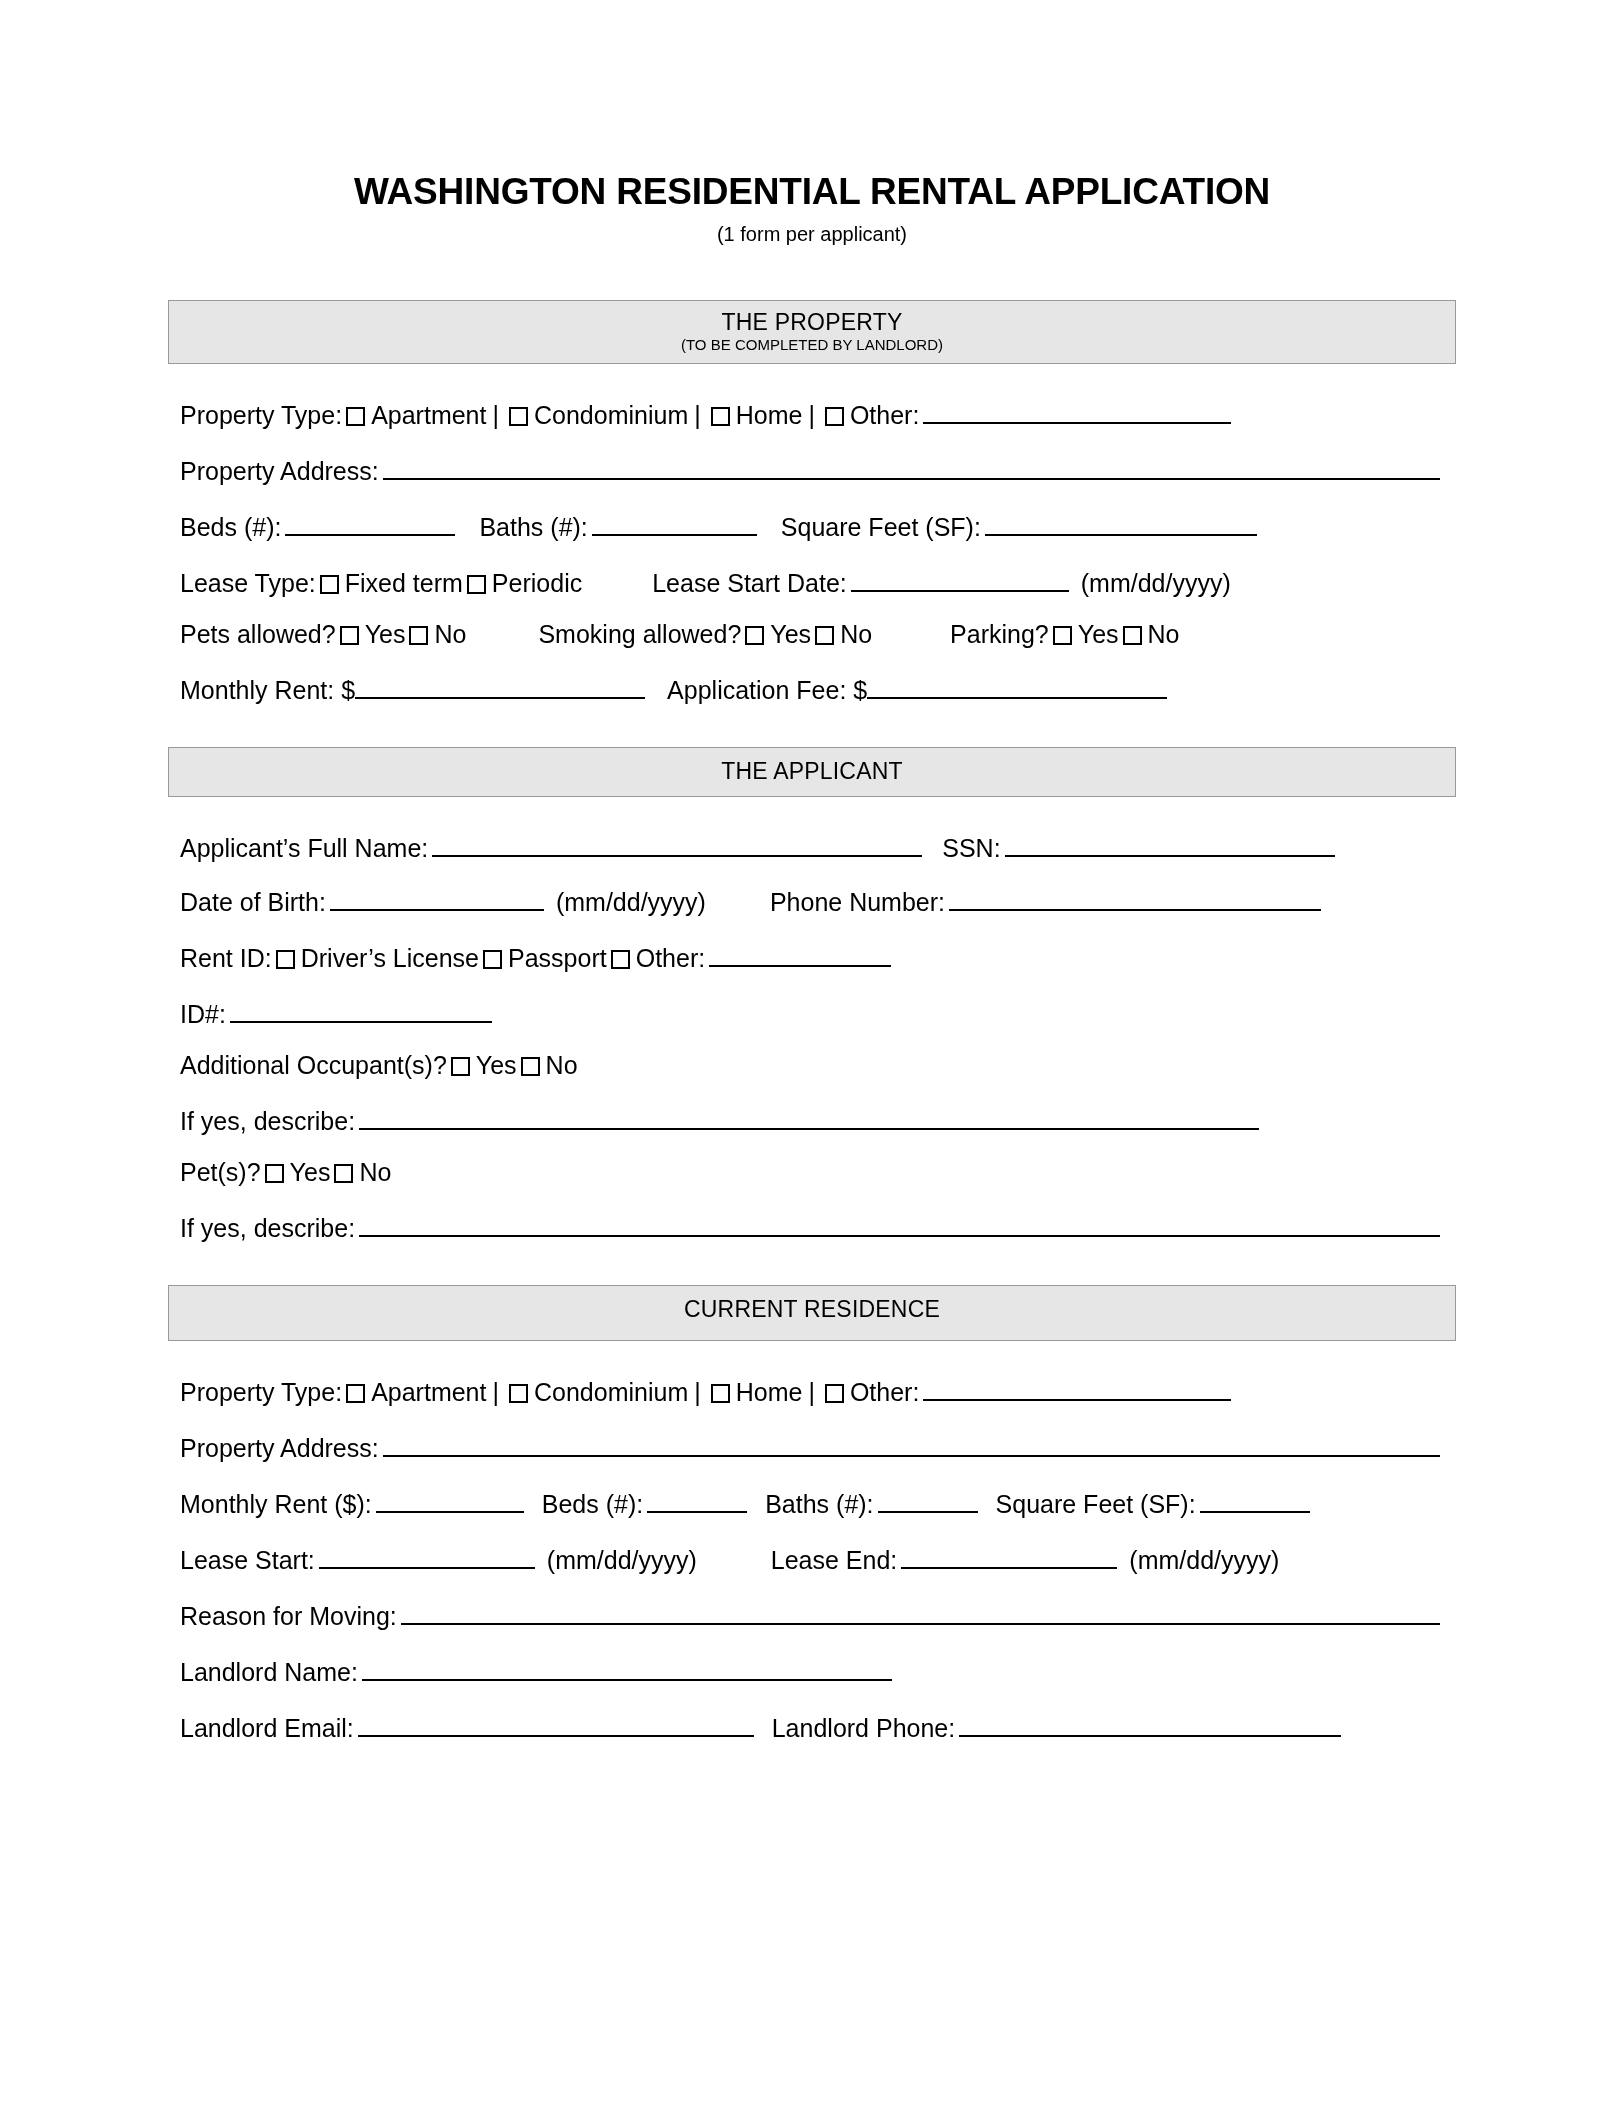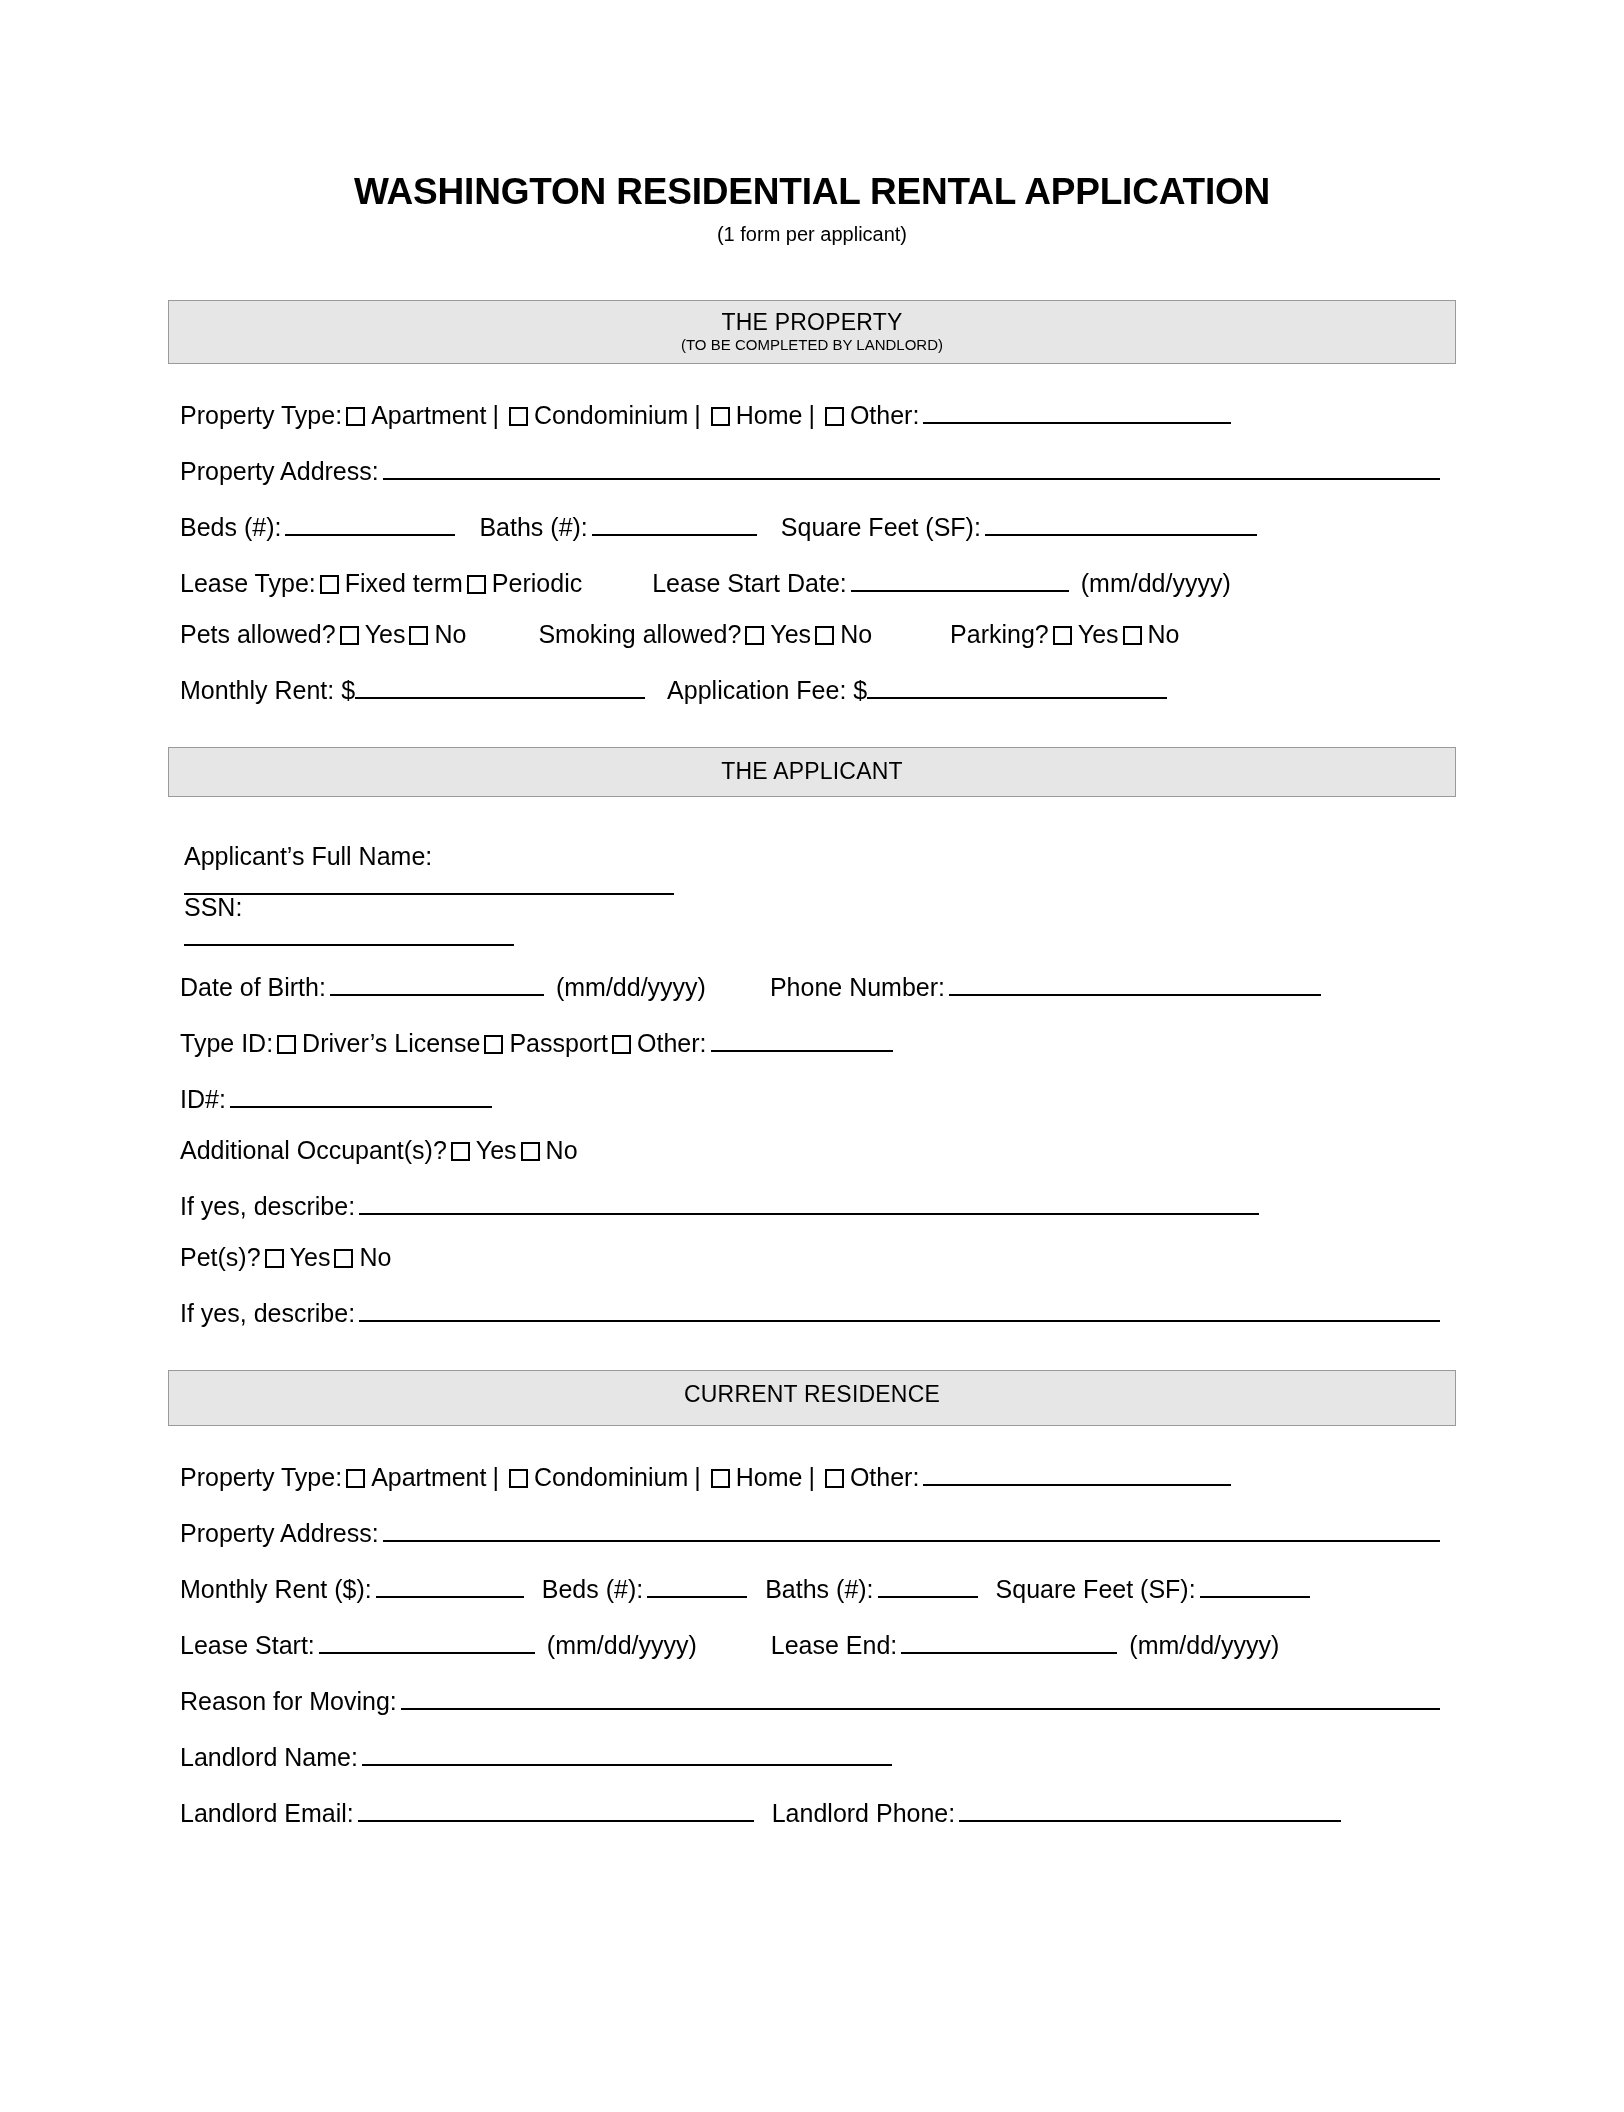--- a/index.html
+++ b/index.html
@@ -175,41 +175,41 @@
       <span class="blank" style="width:300px;margin-left:0;"></span>
     </div>
   </div>
 
   <div class="section-header" style="margin-top:44px;padding:10px 0 11px 0;">
     <div class="sh-title">THE APPLICANT</div>
   </div>
 
   <div class="section-body">
 
-    <div class="row" style="margin-top:47px;flex-direction:column;">
+    <div class="row" style="margin-top:34px;">
       <span class="lbl">Applicant’s Full Name:</span>
       <span class="blank" style="width:490px;"></span>
       <span class="gap" style="width:16px;"></span>
       <span class="lbl">SSN:</span>
       <span class="blank" style="width:330px;"></span>
     </div>
 
     <div class="row" style="margin-top:24px;">
       <span class="lbl">Date of Birth:</span>
       <span class="blank" style="width:214px;"></span>
       <span class="gap" style="width:8px;"></span>
       <span class="lbl">(mm/dd/yyyy)</span>
       <span class="gap" style="width:64px;"></span>
       <span class="lbl">Phone Number:</span>
       <span class="blank" style="width:372px;"></span>
     </div>
 
 
     <div class="row" style="margin-top:26px;">
-      <span class="lbl">Type ID:</span>
+      <span class="lbl">Rent ID:</span>
       <span class="cb"></span>
       <span class="lbl">Driver’s License</span>
       <span class="cb"></span>
       <span class="lbl">Passport</span>
       <span class="cb"></span>
       <span class="lbl">Other:</span>
       <span class="blank" style="width:182px;"></span>
     </div>
 
     <div class="row" style="margin-top:26px;">

